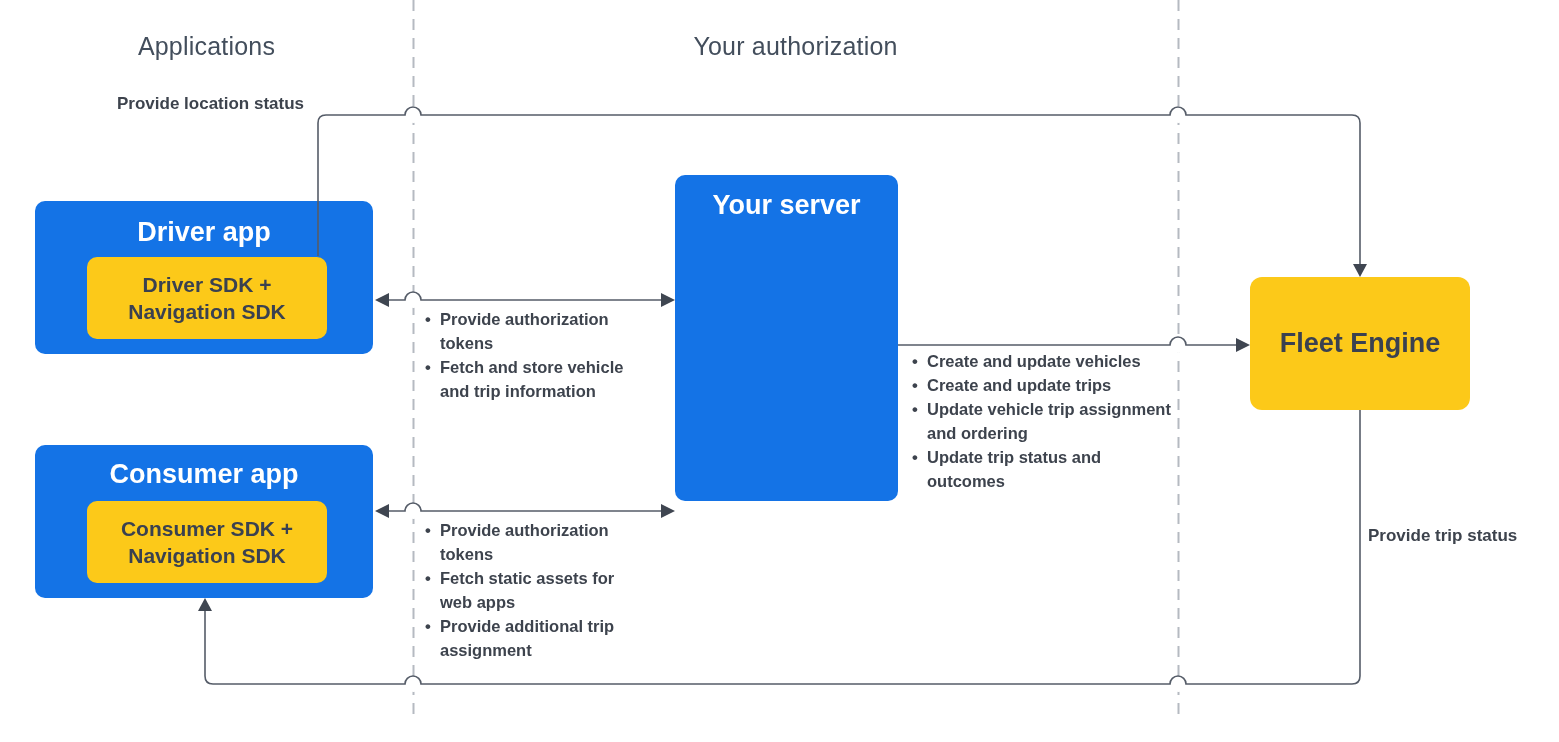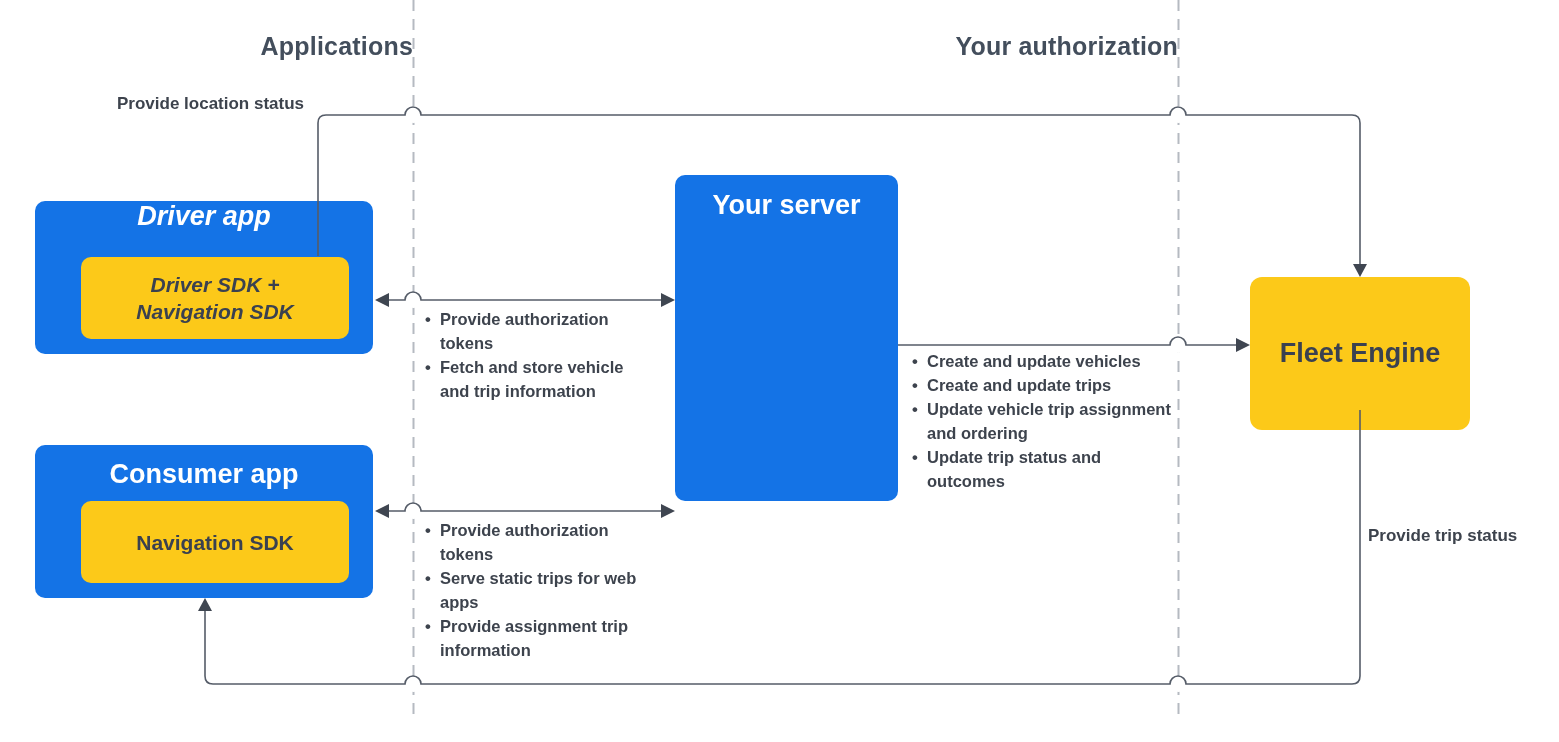--- a/index.html
+++ b/index.html
@@ -7,50 +7,50 @@
     --header-text:#434e5c; --line:#555c68; --arrowhead:#3f4651; --dashed-line:#b5bac1;
     --white:#ffffff; --bg:#ffffff;
   }
   *{margin:0;padding:0;box-sizing:border-box;}
   html,body{background:var(--bg);}
   .canvas{
     position:relative;width:1559px;height:742px;background:var(--bg);
     font-family:"Liberation Sans",sans-serif;overflow:hidden;
   }
   .col-header{
-    position:absolute;top:32px;text-align:right;
-    font-size:25px;font-weight:700;color:var(--header-text);letter-spacing:.2px;
+    position:absolute;top:32px;text-align:center;
+    font-size:25px;font-weight:400;color:var(--header-text);letter-spacing:.2px;
   }
   .col-header.apps{left:0;width:413px;}
   .col-header.yours{left:413px;width:765px;}
   .col-header.google{left:1178px;width:381px;}
 
   svg.overlay{position:absolute;left:0;top:0;width:1559px;height:742px;pointer-events:none;z-index:3;}
   .dash{stroke:var(--dashed-line);stroke-width:2;stroke-dasharray:11 8;fill:none;}
   .connector{stroke:var(--line);stroke-width:1.6;fill:none;}
   .head{fill:var(--arrowhead);stroke:none;}
   .gap{fill:var(--bg);stroke:none;}
 
   .node{position:absolute;border-radius:10px;z-index:2;}
   .node.blue{background:var(--blue);}
   .node.yellow{background:var(--yellow);}
   .node-title{
     display:block;text-align:center;color:var(--white);
     font-weight:700;font-size:27px;line-height:30px;
   }
-  .driver-app{left:35px;top:201px;width:338px;height:153px;padding-top:0;font-style:italic;}
+  .driver-app{left:35px;top:201px;width:338px;height:153px;padding-top:16px;}
   .consumer-app{left:35px;top:445px;width:338px;height:153px;padding-top:14px;}
   .your-server{left:675px;top:175px;width:223px;height:326px;padding-top:15px;}
   .sdk-box{
-    position:absolute;left:46px;top:56px;width:268px;height:82px;border-radius:10px;
+    position:absolute;left:52px;top:56px;width:240px;height:82px;border-radius:10px;
     background:var(--yellow);display:flex;flex-direction:column;justify-content:center;align-items:center;
   }
   .sdk-line{display:block;color:var(--ink-dark);font-weight:700;font-size:21px;line-height:27px;text-align:center;}
   .fleet-engine{
-    left:1250px;top:277px;width:220px;height:153px;border-radius:12px;
+    left:1250px;top:277px;width:220px;height:133px;border-radius:12px;
     display:flex;align-items:center;justify-content:center;
   }
   .fleet-engine .dark-title{color:var(--ink-dark);font-weight:700;font-size:27px;}
 
   .edge-label{
     position:absolute;font-weight:700;font-size:17px;color:var(--text-bold);
     white-space:nowrap;z-index:4;
   }
   .loc-label{left:117px;top:94px;}
   .trip-label{left:1368px;top:526px;}
@@ -77,20 +77,21 @@
     <span class="node-title">Driver app</span>
     <div class="sdk-box">
       <span class="sdk-line">Driver SDK +</span>
       <span class="sdk-line">Navigation SDK</span>
     </div>
   </div>
 
   <div class="node blue consumer-app">
     <span class="node-title">Consumer app</span>
     <div class="sdk-box">
+      <span class="sdk-line">Consumer SDK +</span>
       <span class="sdk-line">Navigation SDK</span>
     </div>
   </div>
 
   <div class="node blue your-server">
     <span class="node-title">Your server</span>
   </div>
 
   <div class="node yellow fleet-engine">
     <span class="dark-title">Fleet Engine</span>
@@ -129,22 +130,22 @@
 
   <div class="edge-label loc-label">Provide location status</div>
   <div class="edge-label trip-label">Provide trip status</div>
 
   <ul class="bullets bullets-driver">
       <li>Provide authorization tokens</li>
       <li>Fetch and store vehicle and trip information</li>
     </ul>
   <ul class="bullets bullets-consumer">
       <li>Provide authorization tokens</li>
-      <li>Serve static trips for web apps</li>
-      <li>Provide assignment trip information</li>
+      <li>Fetch static assets for web apps</li>
+      <li>Provide additional trip assignment</li>
     </ul>
   <ul class="bullets bullets-fleet">
       <li>Create and update vehicles</li>
       <li>Create and update trips</li>
       <li>Update vehicle trip assignment and ordering</li>
       <li>Update trip status and outcomes</li>
     </ul>
 
 </div>
 

